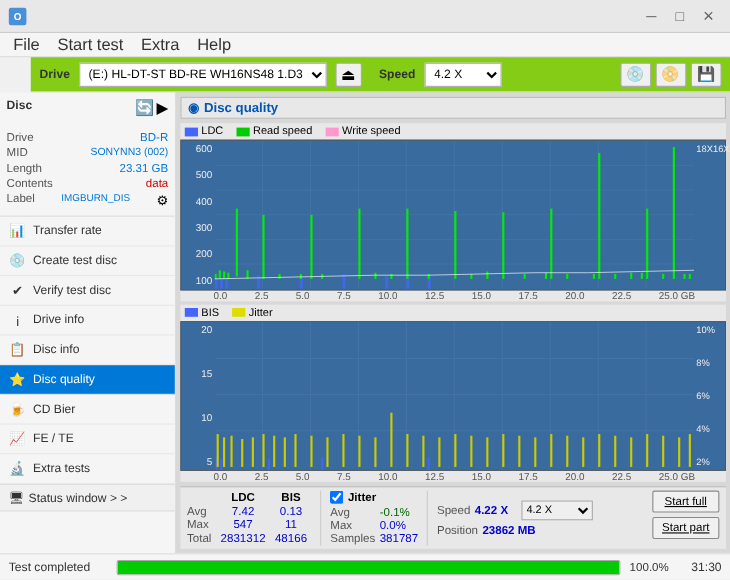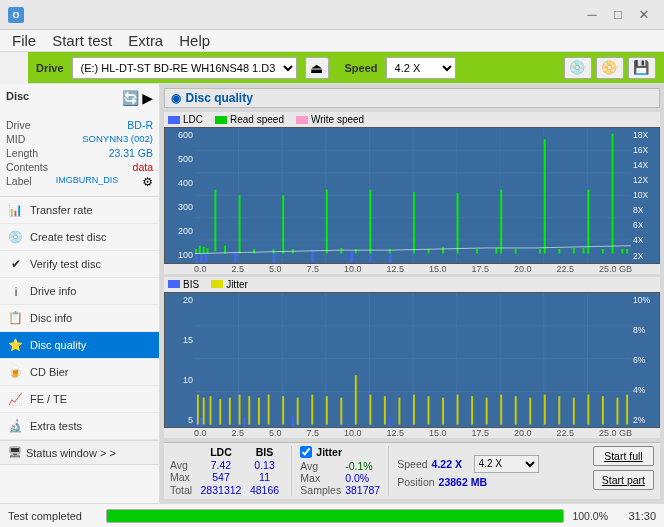--- a/index.html
+++ b/index.html
@@ -294,21 +294,21 @@
               <rect x="400" y="107" width="2" height="5" fill="#00ee00"></rect>
               <rect x="405" y="55" width="2" height="57" fill="#00ee00"></rect>
               <rect x="420" y="108" width="2" height="4" fill="#00ee00"></rect>
               <rect x="430" y="5" width="2" height="107" fill="#00ee00"></rect>
               <rect x="440" y="108" width="2" height="4" fill="#00ee00"></rect>
               <rect x="445" y="108" width="2" height="4" fill="#00ee00"></rect>
 
               <polyline points="0,112 50,111 100,110 150,109 200,109 250,108 300,107 350,107 400,106 450,105" fill="none" stroke="white" stroke-width="0.8" opacity="0.7"></polyline>
             </svg>
 
-            <div style="width:28px; background:#3a6b9e; display:flex; flex-direction:column; justify-content:space-between; padding:2px 2px; font-size:8.5px; color:#eee; text-align:left; flex-shrink:0;">
+            <div style="width:28px; background:#3a6b9e; display:flex; flex-direction:row; justify-content:space-between; padding:2px 2px; font-size:8.5px; color:#eee; text-align:left; flex-shrink:0;">
               <span>18X</span>
               <span>16X</span>
               <span>14X</span>
               <span>12X</span>
               <span>10X</span>
               <span>8X</span>
               <span>6X</span>
               <span>4X</span>
               <span>2X</span>
             </div>

